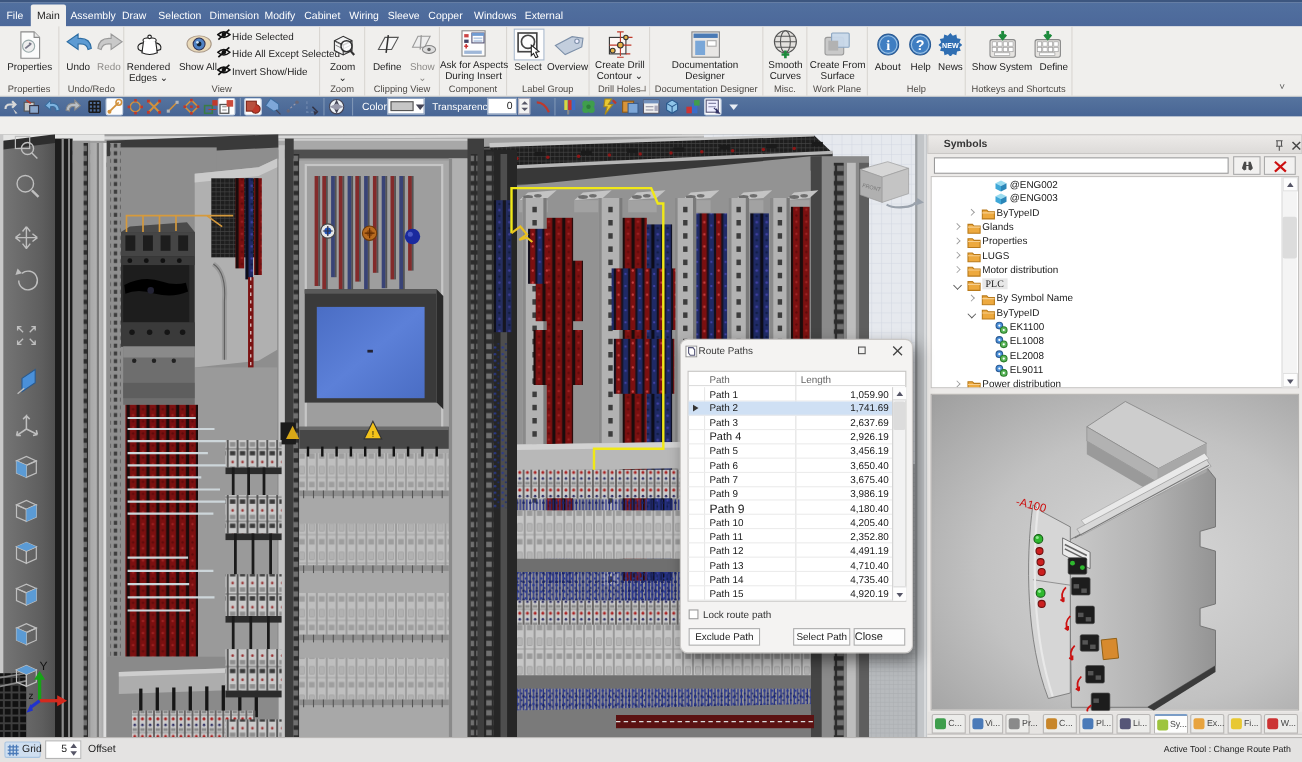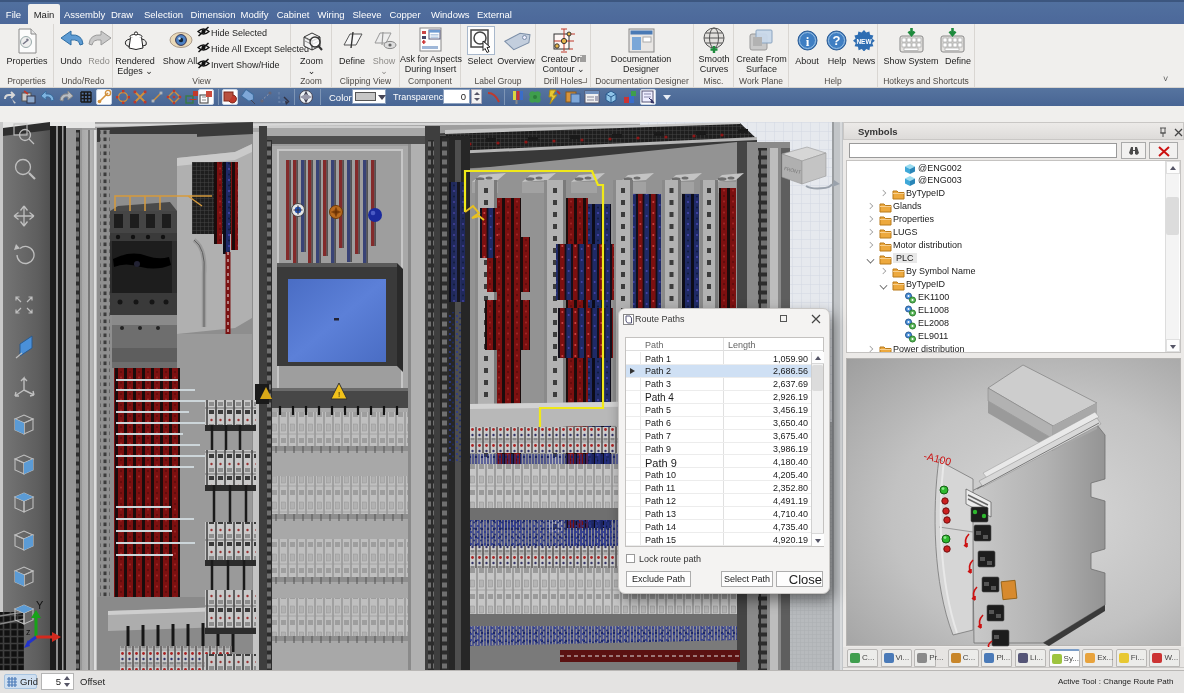--- a/index.html
+++ b/index.html
@@ -1144,21 +1144,21 @@
       <svg style="position:absolute;left:32px;top:80.08px" width="13" height="11" viewBox="0 0 13 11">
         <path d="M1 2 h4 l1.5 1.5 H12 V10 H1z" fill="#eda93e" stroke="#b97a1a"></path>
         <path d="M1 4.5 h11" stroke="#f7cf8e"></path>
       </svg>
       <div style="position:absolute;left:46px;top:79.08px;font-size:9px;color:#1a1a1a;">Motor distribution</div>
       <div style="position:absolute;left:20px;top:95.00999999999999px;width:7px;height:7px;border-right:1.5px solid #555;border-bottom:1.5px solid #555;transform:rotate(45deg) scale(.8)"></div>
       <svg style="position:absolute;left:32px;top:93.00999999999999px" width="13" height="11" viewBox="0 0 13 11">
         <path d="M1 2 h4 l1.5 1.5 H12 V10 H1z" fill="#eda93e" stroke="#b97a1a"></path>
         <path d="M1 4.5 h11" stroke="#f7cf8e"></path>
       </svg>
-      <div style="position:absolute;left:46px;top:92.00999999999999px;font-size:9px;color:#1a1a1a;background:#e8e8e8;padding:0 3px;">PLC</div>
+      <div style="position:absolute;left:46px;top:92.00999999999999px;font-size:9px;color:#1a1a1a;background:#e8e8e8;padding:0 3px;font-family:Liberation Serif, serif;">PLC</div>
       <div style="position:absolute;left:33px;top:106.94px;width:6px;height:6px;border-right:1.3px solid #999;border-top:1.3px solid #999;transform:rotate(45deg) scale(.75)"></div>
       <svg style="position:absolute;left:45px;top:105.94px" width="13" height="11" viewBox="0 0 13 11">
         <path d="M1 2 h4 l1.5 1.5 H12 V10 H1z" fill="#eda93e" stroke="#b97a1a"></path>
         <path d="M1 4.5 h11" stroke="#f7cf8e"></path>
       </svg>
       <div style="position:absolute;left:59px;top:104.94px;font-size:9px;color:#1a1a1a;">By Symbol Name</div>
       <div style="position:absolute;left:33px;top:120.87px;width:7px;height:7px;border-right:1.5px solid #555;border-bottom:1.5px solid #555;transform:rotate(45deg) scale(.8)"></div>
       <svg style="position:absolute;left:45px;top:118.87px" width="13" height="11" viewBox="0 0 13 11">
         <path d="M1 2 h4 l1.5 1.5 H12 V10 H1z" fill="#eda93e" stroke="#b97a1a"></path>
         <path d="M1 4.5 h11" stroke="#f7cf8e"></path>
@@ -1336,21 +1336,21 @@
   <div class="abs" style="left:14px;top:14px;width:1px;height:194px;background:#e8e8e8"></div>
   <div class="abs" style="left:97px;top:0px;width:1px;height:208px;background:#e0e0e0"></div>
   <div id="rows" class="abs" style="left:0;top:14px;width:185px">
         <div style="position:absolute;left:0;top:0px;width:185px;height:12.93px;border-bottom:1px solid #ececec">
           <div style="position:absolute;left:19px;top:1.5px;font-size:9px;color:#1a1a1a">Path 1</div>
           <div style="position:absolute;right:3px;top:1.5px;font-size:9px;color:#1a1a1a">1,059.90</div>
         </div>
         <div style="position:absolute;left:0;top:12.93px;width:185px;height:12.93px;background:#cfe0f4;border-bottom:1px solid #ececec">
           <div style="position:absolute;left:4px;top:3px;width:0;height:0;border:3.5px solid transparent;border-left:5px solid #333"></div>
           <div style="position:absolute;left:19px;top:1.5px;font-size:9px;color:#1a1a1a">Path 2</div>
-          <div style="position:absolute;right:3px;top:1.5px;font-size:9px;color:#1a1a1a">2,686.56</div>
+          <div style="position:absolute;right:3px;top:1.5px;font-size:9px;color:#1a1a1a">1,741.69</div>
         </div>
         <div style="position:absolute;left:0;top:25.86px;width:185px;height:12.93px;border-bottom:1px solid #ececec">
           <div style="position:absolute;left:19px;top:1.5px;font-size:9px;color:#1a1a1a">Path 3</div>
           <div style="position:absolute;right:3px;top:1.5px;font-size:9px;color:#1a1a1a">2,637.69</div>
         </div>
         <div style="position:absolute;left:0;top:38.79px;width:185px;height:12.93px;border-bottom:1px solid #ececec">
           <div style="position:absolute;left:19px;top:1.5px;font-size:10px;color:#1a1a1a">Path 4</div>
           <div style="position:absolute;right:3px;top:1.5px;font-size:9px;color:#1a1a1a">2,926.19</div>
         </div>
         <div style="position:absolute;left:0;top:51.72px;width:185px;height:12.93px;border-bottom:1px solid #ececec">
@@ -1405,21 +1405,21 @@
         <div class="abs" style="left:0;top:13px;width:11px;height:26px;background:#dcdcdc;border-radius:2px"></div>
     <div class="abs" style="left:0;top:181px;width:12px;height:13px;background:#fdfdfd;border-top:1px solid #d8d8d8">
           <div class="abs" style="left:2.5px;top:5px;width:0;height:0;border-left:3px solid transparent;border-right:3px solid transparent;border-top:4px solid #556"></div>
         </div>
   </div>
 </div>
 <div class="abs" style="left:7px;top:245px;width:9px;height:9px;background:#fff;border:1px solid #9a9a9a"></div>
 <div class="abs" style="left:20px;top:245px;font-size:9px;color:#333">Lock route path</div>
 <div class="abs" style="left:7px;top:262px;width:65px;height:16px;background:#fdfdfd;border:1px solid #adadad;font-size:9px;text-align:center;line-height:15px;color:#222">Exclude Path</div>
 <div class="abs" style="left:102px;top:262px;width:52px;height:16px;background:#fdfdfd;border:1px solid #adadad;font-size:9px;text-align:center;line-height:15px;color:#222;white-space:nowrap">Select Path</div>
-<div class="abs" style="left:157px;top:262px;width:47px;height:16px;background:#fdfdfd;border:1px solid #adadad;font-size:13px;text-align:right;line-height:15px;color:#222">Close</div>
+<div class="abs" style="left:157px;top:262px;width:47px;height:16px;background:#fdfdfd;border:1px solid #adadad;font-size:10px;text-align:left;line-height:15px;color:#222">Close</div>
 </div>
 
 <div id="statusbar">
 <div class="abs" style="left:4px;top:3px;width:33px;height:15px;background:#cfdff0;border:1px solid #a8c4e0;border-radius:2px"></div>
 <svg class="abs" style="left:6px;top:5px" width="12" height="12" viewBox="0 0 12 12">
       <g stroke="#4a7ab8" stroke-width="1.2">
         <path d="M1 3 h10 M1 6 h10 M1 9 h10 M3 1 v10 M6 1 v10 M9 1 v10"></path>
       </g>
     </svg>
 <div class="abs" style="left:20px;top:5px">Grid</div>

